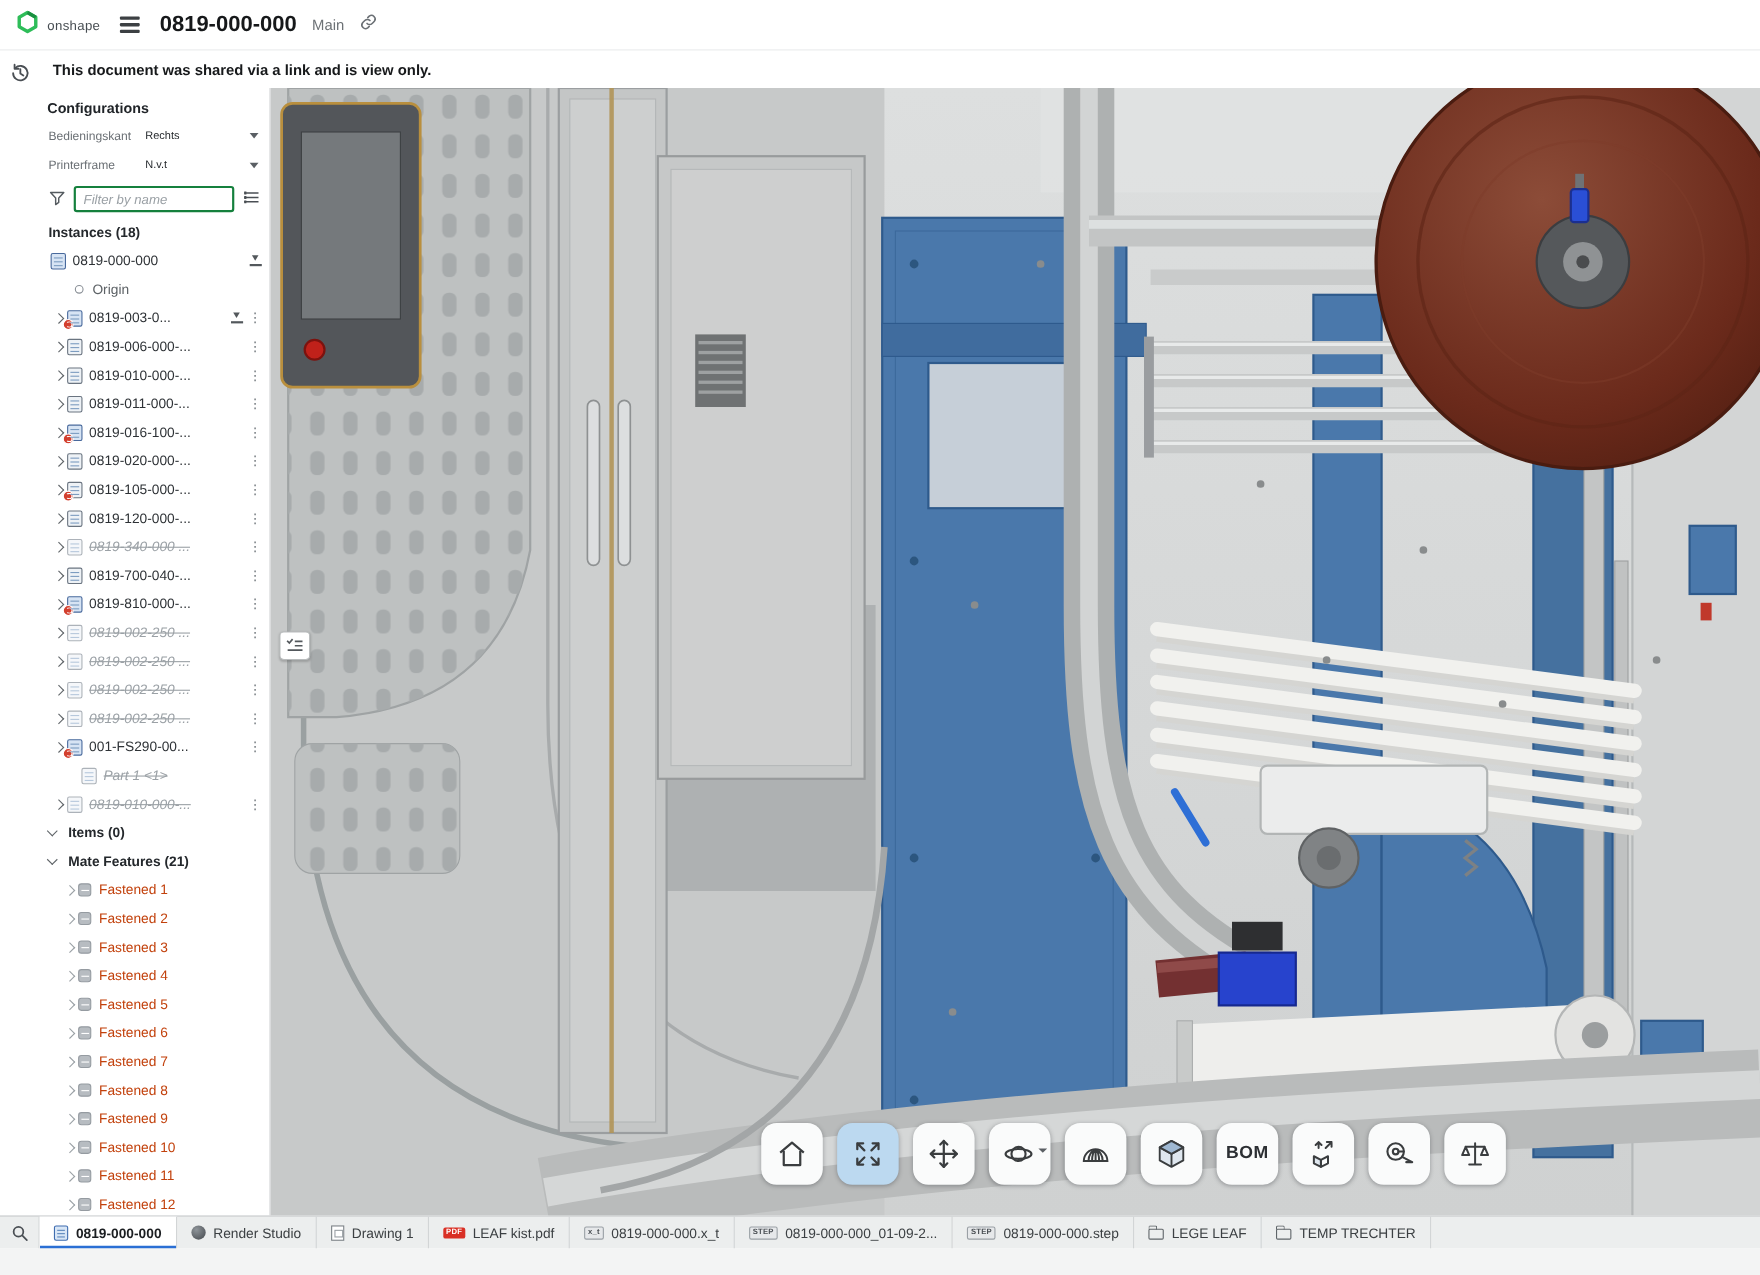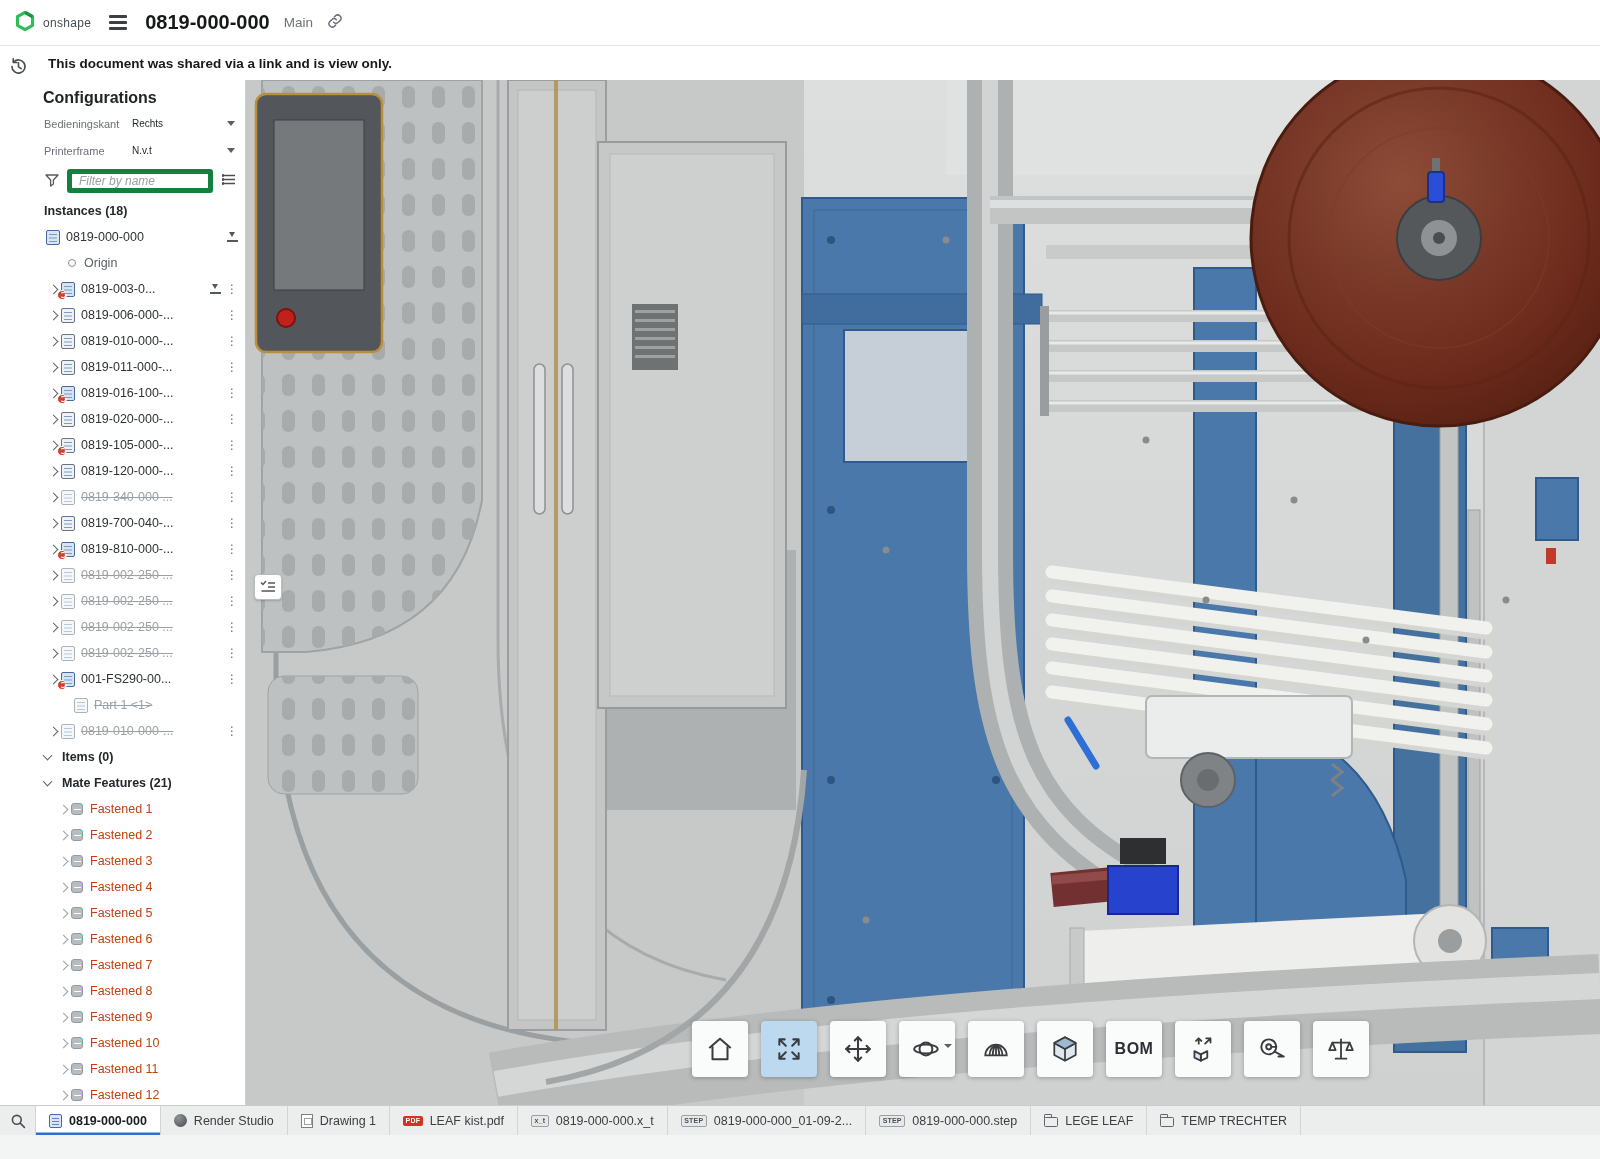--- a/index.html
+++ b/index.html
@@ -18,38 +18,38 @@
   
   .main { flex:1 1 auto; display:flex; min-height:0; }
   .rail { width:36px; flex:0 0 36px; display:flex; flex-direction:column; align-items:center; padding-top:10px; background:#fff; }
   .rail button { background:none; border:none; cursor:pointer; }
   .maincol { flex:1; display:flex; flex-direction:column; min-width:0; }
   .notice { height:34px; flex:0 0 34px; display:flex; align-items:center; font-weight:bold; font-size:13.5px; color:#17191b; padding-left:12px; background:#fff; }
   .content { flex:1; display:flex; min-height:0; }
 
   
   .sidebar { width:210px; flex:0 0 210px; border-right:1px solid #cdd0d1; overflow:hidden; padding-top:6px; background:#fff; font-size:12.5px; color:#2e3236; }
-  .cfg-title { height:24px; display:flex; align-items:center; padding-left:7px; font-weight:bold; font-size:16px; color:#202428; }
+  .cfg-title { height:24px; display:flex; align-items:center; padding-left:7px; font-weight:bold; font-size:13px; color:#202428; }
   .cfg-row { height:27px; display:flex; align-items:center; padding:0 8px 0 8px; gap:6px; cursor:pointer; }
   .cfg-label { font-size:11px; color:#6b7075; width:82px; flex:0 0 82px; }
   .cfg-value { font-size:10px; color:#1f2327; flex:1; white-space:nowrap; overflow:hidden; }
   .caret { width:0; height:0; border-left:4.5px solid transparent; border-right:4.5px solid transparent; border-top:5px solid #5a5f64; margin-right:2px; }
   .filter-row { height:34px; display:flex; align-items:center; gap:7px; padding:0 8px; }
-  .filter-row input { flex:1; min-width:0; height:24px; border:5px solid #15803d; border-radius:3px; padding:0 7px; font-size:12px; font-family:inherit; color:#333; }
+  .filter-row input { flex:1; min-width:0; height:24px; border:2px solid #15803d; border-radius:3px; padding:0 7px; font-size:12px; font-family:inherit; color:#333; }
   .filter-row input::placeholder { font-style:italic; color:#9aa0a5; }
   .sec-title { height:26px; display:flex; align-items:center; gap:7px; padding-left:8px; font-weight:bold; font-size:12.5px; color:#24282c; }
   .chev { width:7px; height:7px; border-right:1.6px solid #5f6468; border-top:1.6px solid #5f6468; transform:rotate(45deg); flex:0 0 7px; margin-right:4px; }
   .chev.down { transform:rotate(135deg); margin-top:-3px; }
   .trow { height:26px; display:flex; align-items:center; padding-left:14px; cursor:pointer; white-space:nowrap; }
   .trow.depth0 { padding-left:10px; }
   .trow.origin { padding-left:32px; color:#5d6論5f64; color:#5d6266; }
   .trow.deep { padding-left:38px; }
   .trow.mate { padding-left:24px; color:#858b91; }
   .tname { overflow:hidden; text-overflow:ellipsis; flex:1; min-width:0; }
-  .sup .tname { color:#9ba1a6; text-decoration:line-through; }
+  .sup .tname { color:#9ba1a6; font-style:italic; text-decoration:line-through; }
   .sup .ticon { opacity:.55; }
   .mate .tname { color:#c2410c; }
   .mate .chev { border-color:#9aa0a5; }
   .tright { margin-left:auto; display:flex; align-items:center; gap:5px; padding-right:7px; flex:0 0 auto; }
   .pin { font-size:12px; color:#6e7479; line-height:1; }
   .ticon { width:14px; height:15px; flex:0 0 14px; border:1px solid #6a7480; border-radius:2px; background:#eef2f6; position:relative; margin-right:6px; }
   .ticon::after { content:""; position:absolute; left:2px; right:2px; top:3px; height:1.5px; background:#7c9cc0; box-shadow:0 3.5px 0 #7c9cc0, 0 7px 0 #7c9cc0; }
   .ticon.asm { background:#d7e4f4; border-color:#48699c; }
   .badge { position:absolute; left:-5px; bottom:-4px; width:10px; height:10px; border-radius:50%; background:#d33f2e; border:1px solid #fff; }
   .badge::after { content:""; position:absolute; left:1.6px; top:1.6px; width:4.2px; height:4.2px; border:1.2px solid #fff; border-left-color:transparent; border-radius:50%; }
@@ -58,21 +58,21 @@
   .ifix::before { content:""; position:absolute; left:2.2px; top:0; border-left:3.4px solid transparent; border-right:3.4px solid transparent; border-top:5.5px solid #53585c; }
   .ifix::after { content:""; position:absolute; left:0; right:0; bottom:1px; height:1.8px; background:#53585c; }
   .micon { width:12px; height:12px; flex:0 0 12px; border-radius:3px; background:#b7bcc1; border:1px solid #959ba1; margin-right:7px; position:relative; }
   .micon::after { content:""; position:absolute; left:1.5px; right:1.5px; top:5px; height:1.4px; background:#fff; }
 
   
   .viewport { flex:1; position:relative; background:#d6d8d8; overflow:hidden; }
   .viewport > svg.scene { position:absolute; inset:0; width:100%; height:100%; display:block; }
   .annobtn { position:absolute; left:8px; top:494px; width:28px; height:26px; background:#fff; border:1px solid #b9bcbd; border-radius:4px; display:flex; align-items:center; justify-content:center; cursor:pointer; box-shadow:0 1px 2px rgba(0,0,0,.18); }
   .vtoolbar { position:absolute; left:446px; bottom:28px; display:flex; gap:13px; align-items:center; }
-  .vbtn { width:56px; height:56px; border-radius:4px; background:#fafbfb; border:none; box-shadow:0 1px 4px rgba(40,44,48,.35); display:flex; align-items:center; justify-content:center; cursor:pointer; position:relative; }
+  .vbtn { width:56px; height:56px; border-radius:14px; background:#fafbfb; border:none; box-shadow:0 1px 4px rgba(40,44,48,.35); display:flex; align-items:center; justify-content:center; cursor:pointer; position:relative; }
   .vbtn.active { background:#bcd9f0; }
   .vbtn svg { width:30px; height:30px; }
   .vbtn .mini-caret { position:absolute; right:3px; top:23px; width:0; height:0; border-left:4px solid transparent; border-right:4px solid transparent; border-top:4.5px solid #5a5f64; }
   .vbtn.bom { font-weight:bold; font-size:16px; color:#2c2f33; letter-spacing:.5px; font-family:inherit; }
 
   
   .tabbar { height:30px; flex:0 0 30px; display:flex; align-items:stretch; background:#eceeee; border-top:1px solid #c9cccd; }
   .tabsearch { width:36px; flex:0 0 36px; display:flex; align-items:center; justify-content:center; border-right:1px solid #d2d5d6; background:none; border-top:none; border-left:none; border-bottom:none; cursor:pointer; }
   .tab { display:flex; align-items:center; gap:7px; padding:0 13px; border-right:1px solid #d2d5d6; font-size:12.5px; color:#3c4043; cursor:pointer; background:transparent; border-top:none; border-left:none; border-bottom:none; white-space:nowrap; font-family:inherit; }
   .tab.active { background:#fff; color:#1b1e21; box-shadow:inset 0 -2.5px 0 #2a6fd4; font-weight:bold; }

